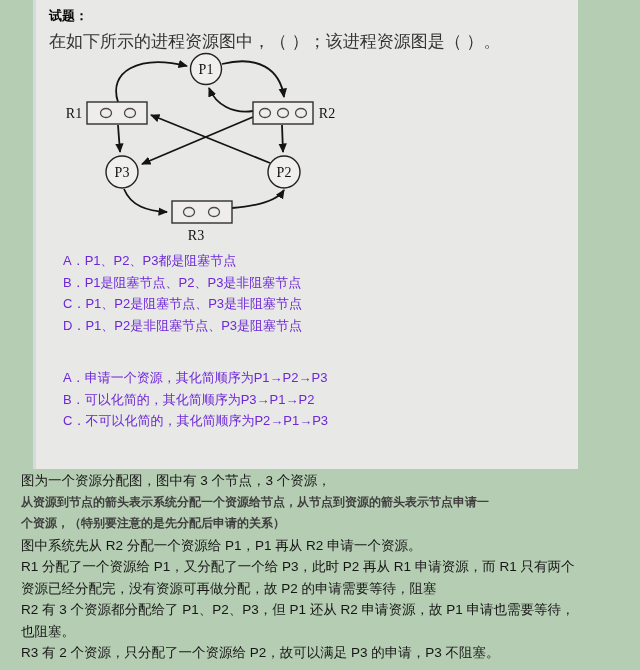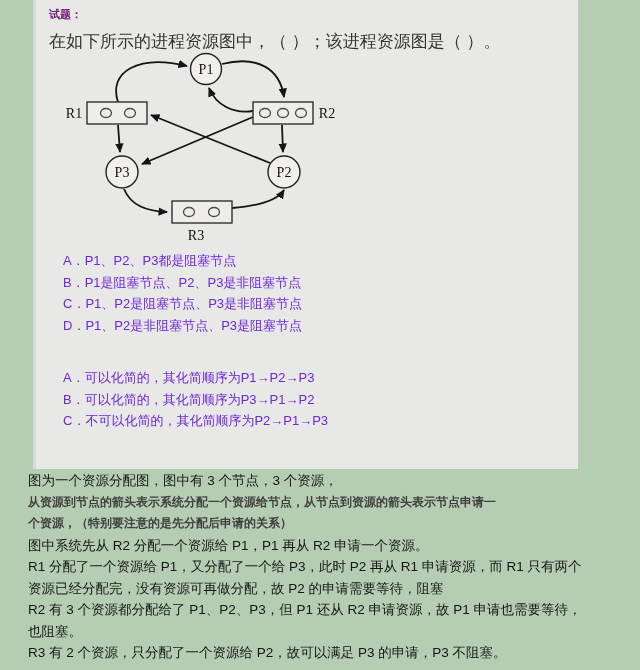--- a/index.html
+++ b/index.html
@@ -5,29 +5,29 @@
   html,body{margin:0;padding:0;}
   body{
     width:640px;height:670px;position:relative;overflow:hidden;
     background:#b5cdb2;
     font-family:"Liberation Sans","DejaVu Sans",sans-serif;
   }
   .panel{
     position:absolute;left:33px;top:0;width:545px;height:469px;
     background:#e8e8e6;border-left:3px solid #d7d9da;box-sizing:border-box;
   }
-  .q-title{position:absolute;left:13px;top:7px;font-size:11px;font-weight:bold;color:#701a75;}
+  .q-title{position:absolute;left:13px;top:7px;font-size:13px;font-weight:bold;color:#000000;}
   .q-text{position:absolute;left:13px;top:30px;font-size:17px;color:#333;white-space:nowrap;}
   .diagram{position:absolute;left:0;top:48px;}
   .diagram text{font-family:"Liberation Serif","DejaVu Serif",serif;font-size:14px;fill:#111;}
   .options{position:absolute;left:27px;font-size:13px;color:#6d28d9;}
   .options.set1{top:250px;}
   .options.set2{top:367px;}
   .opt{height:21.5px;line-height:21.5px;white-space:nowrap;}
-  .explanation{position:absolute;left:28px;top:470px;width:608px;font-size:13.5px;color:#161616;}
+  .explanation{position:absolute;left:21px;top:470px;width:608px;font-size:13.5px;color:#161616;}
   .exp-line{line-height:21.5px;white-space:nowrap;}
   .exp-line.bold{font-weight:bold;color:#404040;font-size:12px;}
 </style>
 </head>
 <body>
 
 <div class="panel">
   <div class="q-title">试题：</div>
   <div class="q-text">在如下所示的进程资源图中，（ ）；该进程资源图是（ ）。</div>
 
@@ -82,21 +82,21 @@
   </svg>
 
   <div class="options set1">
     <div class="opt">A．P1、P2、P3都是阻塞节点</div>
     <div class="opt">B．P1是阻塞节点、P2、P3是非阻塞节点</div>
     <div class="opt">C．P1、P2是阻塞节点、P3是非阻塞节点</div>
     <div class="opt">D．P1、P2是非阻塞节点、P3是阻塞节点</div>
   </div>
 
   <div class="options set2">
-    <div class="opt">A．可以化简的，其化简顺序为P1→P2→P3</div>
+    <div class="opt">A．申请一个资源，其化简顺序为P1→P2→P3</div>
     <div class="opt">B．可以化简的，其化简顺序为P3→P1→P2</div>
     <div class="opt">C．不可以化简的，其化简顺序为P2→P1→P3</div>
   </div>
 </div>
 
 <div class="explanation">
   <div class="exp-line">图为一个资源分配图，图中有 3 个节点，3 个资源，</div>
   <div class="exp-line bold">从资源到节点的箭头表示系统分配一个资源给节点，从节点到资源的箭头表示节点申请一</div>
   <div class="exp-line bold">个资源，（特别要注意的是先分配后申请的关系）</div>
   <div class="exp-line">图中系统先从 R2 分配一个资源给 P1，P1 再从 R2 申请一个资源。</div>

